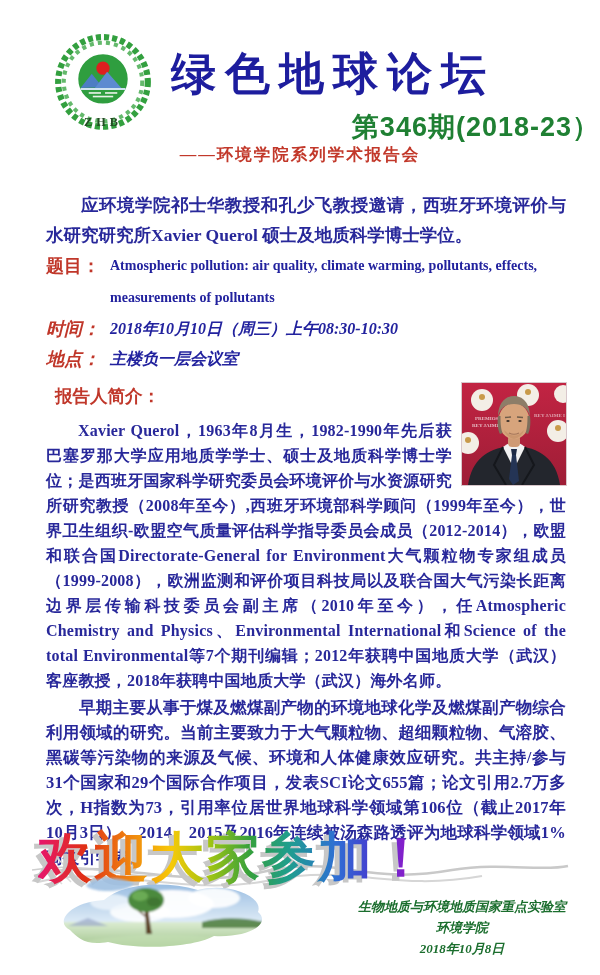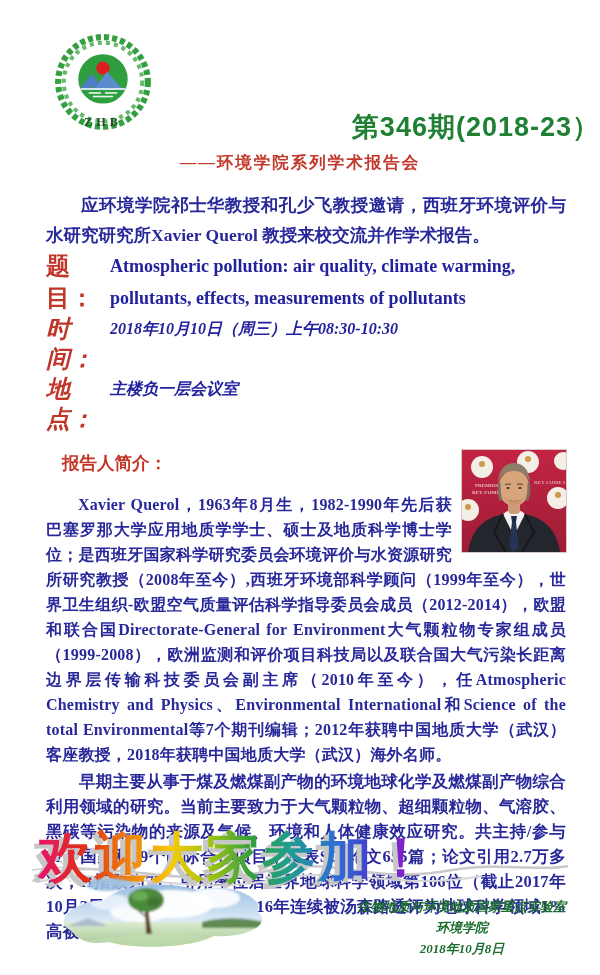--- a/index.html
+++ b/index.html
@@ -5,33 +5,33 @@
   html,body{margin:0;padding:0;background:#fff;}
   .page{position:relative;width:600px;height:975px;background:#fff;overflow:hidden;
         font-family:"Liberation Serif","DejaVu Serif",serif;}
   
   .logo{position:absolute;left:52px;top:31px;width:102px;height:106px;}
   .main-title{position:absolute;left:168px;top:44px;width:330px;margin:0;text-align:center;
       font-size:45px;font-weight:bold;color:#1d1d9e;letter-spacing:9px;white-space:nowrap;}
   .issue{position:absolute;left:0;right:0;top:109px;text-align:right;
       font-family:"Liberation Sans","DejaVu Sans",sans-serif;
       font-size:27px;font-weight:bold;color:#1f8033;letter-spacing:1px;}
-  .subtitle{position:absolute;left:0;right:0;top:152px;text-align:center;
+  .subtitle{position:absolute;left:0;right:0;top:144px;text-align:center;
       font-size:16.5px;font-weight:bold;color:#c2382a;letter-spacing:2px;}
   
   .content{position:absolute;left:46px;right:34px;top:190px;color:#28289a;font-weight:bold;}
   .intro{margin:0;text-indent:2em;font-size:17.5px;line-height:30px;text-align:justify;}
   .field{display:flex;align-items:flex-start;}
-  .field .lbl{flex:0 0 64px;color:#c0372a;font-size:24px;line-height:32px;}
+  .field .lbl{flex:0 0 64px;color:#c0372a;font-size:18px;line-height:32px;}
   .field .val{flex:1;color:#22229e;font-size:18px;line-height:32px;}
-  .field.topic .val{font-size:18px;line-height:32px;}
+  .field.topic .val{font-size:14px;line-height:32px;}
   .field.time .lbl,.field.place .lbl{line-height:30px;font-style:italic;}
   .field.time .val,.field.place .val{line-height:30px;font-size:16px;font-style:italic;}
   .bio{margin-top:6px;}
-  .bio-heading{margin:16px;color:#c0372a;font-size:17.5px;line-height:26px;font-weight:bold;}
+  .bio-heading{margin:9px;color:#c0372a;font-size:17.5px;line-height:26px;font-weight:bold;}
   .photo{float:right;width:104px;height:102px;margin:0 0 5px 10px;box-shadow:0 0 0 1px #d8c7cb;}
   .bio p{margin:0;text-indent:2em;font-size:16px;line-height:25px;text-align:justify;
       letter-spacing:0.2px;}
   .bio p + p{margin-top:2px;font-size:16.5px;}
   
   .welcome{position:absolute;left:38px;top:818px;width:420px;height:86px;}
   .swoosh{position:absolute;left:-6px;top:24px;}
   .welcome .txt{position:absolute;left:0;top:0;white-space:nowrap;
       font-size:54px;font-weight:bold;letter-spacing:2px;line-height:80px;}
   .welcome .shadow{color:#c7c7c7;transform:translate(-5px,4px);}
@@ -55,25 +55,26 @@
     <circle cx="50" cy="36.5" r="6.5" fill="#dd1f1f"></circle>
     <path d="M28,56 L39,42 L47,52 L50,48 L56,55 Z" fill="#4d7dc4"></path>
     <path d="M42,56 L54,40 L68,56 Z" fill="#5d8bd0"></path>
     <path d="M28,57 L72,57" stroke="#cfe3f0" stroke-width="2"></path>
     <rect x="36" y="60" width="12" height="1.6" fill="#e8f2e8"></rect>
     <rect x="52" y="60" width="12" height="1.6" fill="#e8f2e8"></rect>
     <rect x="40" y="63.5" width="20" height="1.6" fill="#e8f2e8"></rect>
     <text x="50" y="93" text-anchor="middle" font-size="12" font-weight="bold" letter-spacing="4" fill="#234d23">ZHB</text>
   </svg>
 
+  <h1 class="main-title">绿色地球论坛</h1>
   <div class="issue">第346期(2018-23）</div>
   <div class="subtitle">——环境学院系列学术报告会</div>
 
   <div class="content">
-    <p class="intro">应环境学院祁士华教授和孔少飞教授邀请，西班牙环境评价与水研究研究所Xavier Querol 教授来校交流并作学术报告。</p>
+    <p class="intro">应环境学院祁士华教授和孔少飞教授邀请，西班牙环境评价与水研究研究所Xavier Querol 硕士及地质科学博士学位。</p>
 
     <div class="field topic">
       <span class="lbl">题目：</span>
       <span class="val">Atmospheric pollution: air quality, climate warming, pollutants, effects, measurements of pollutants</span>
     </div>
     <div class="field time">
       <span class="lbl">时间：</span>
       <span class="val">2018年10月10日（周三）上午08:30-10:30</span>
     </div>
     <div class="field place">

